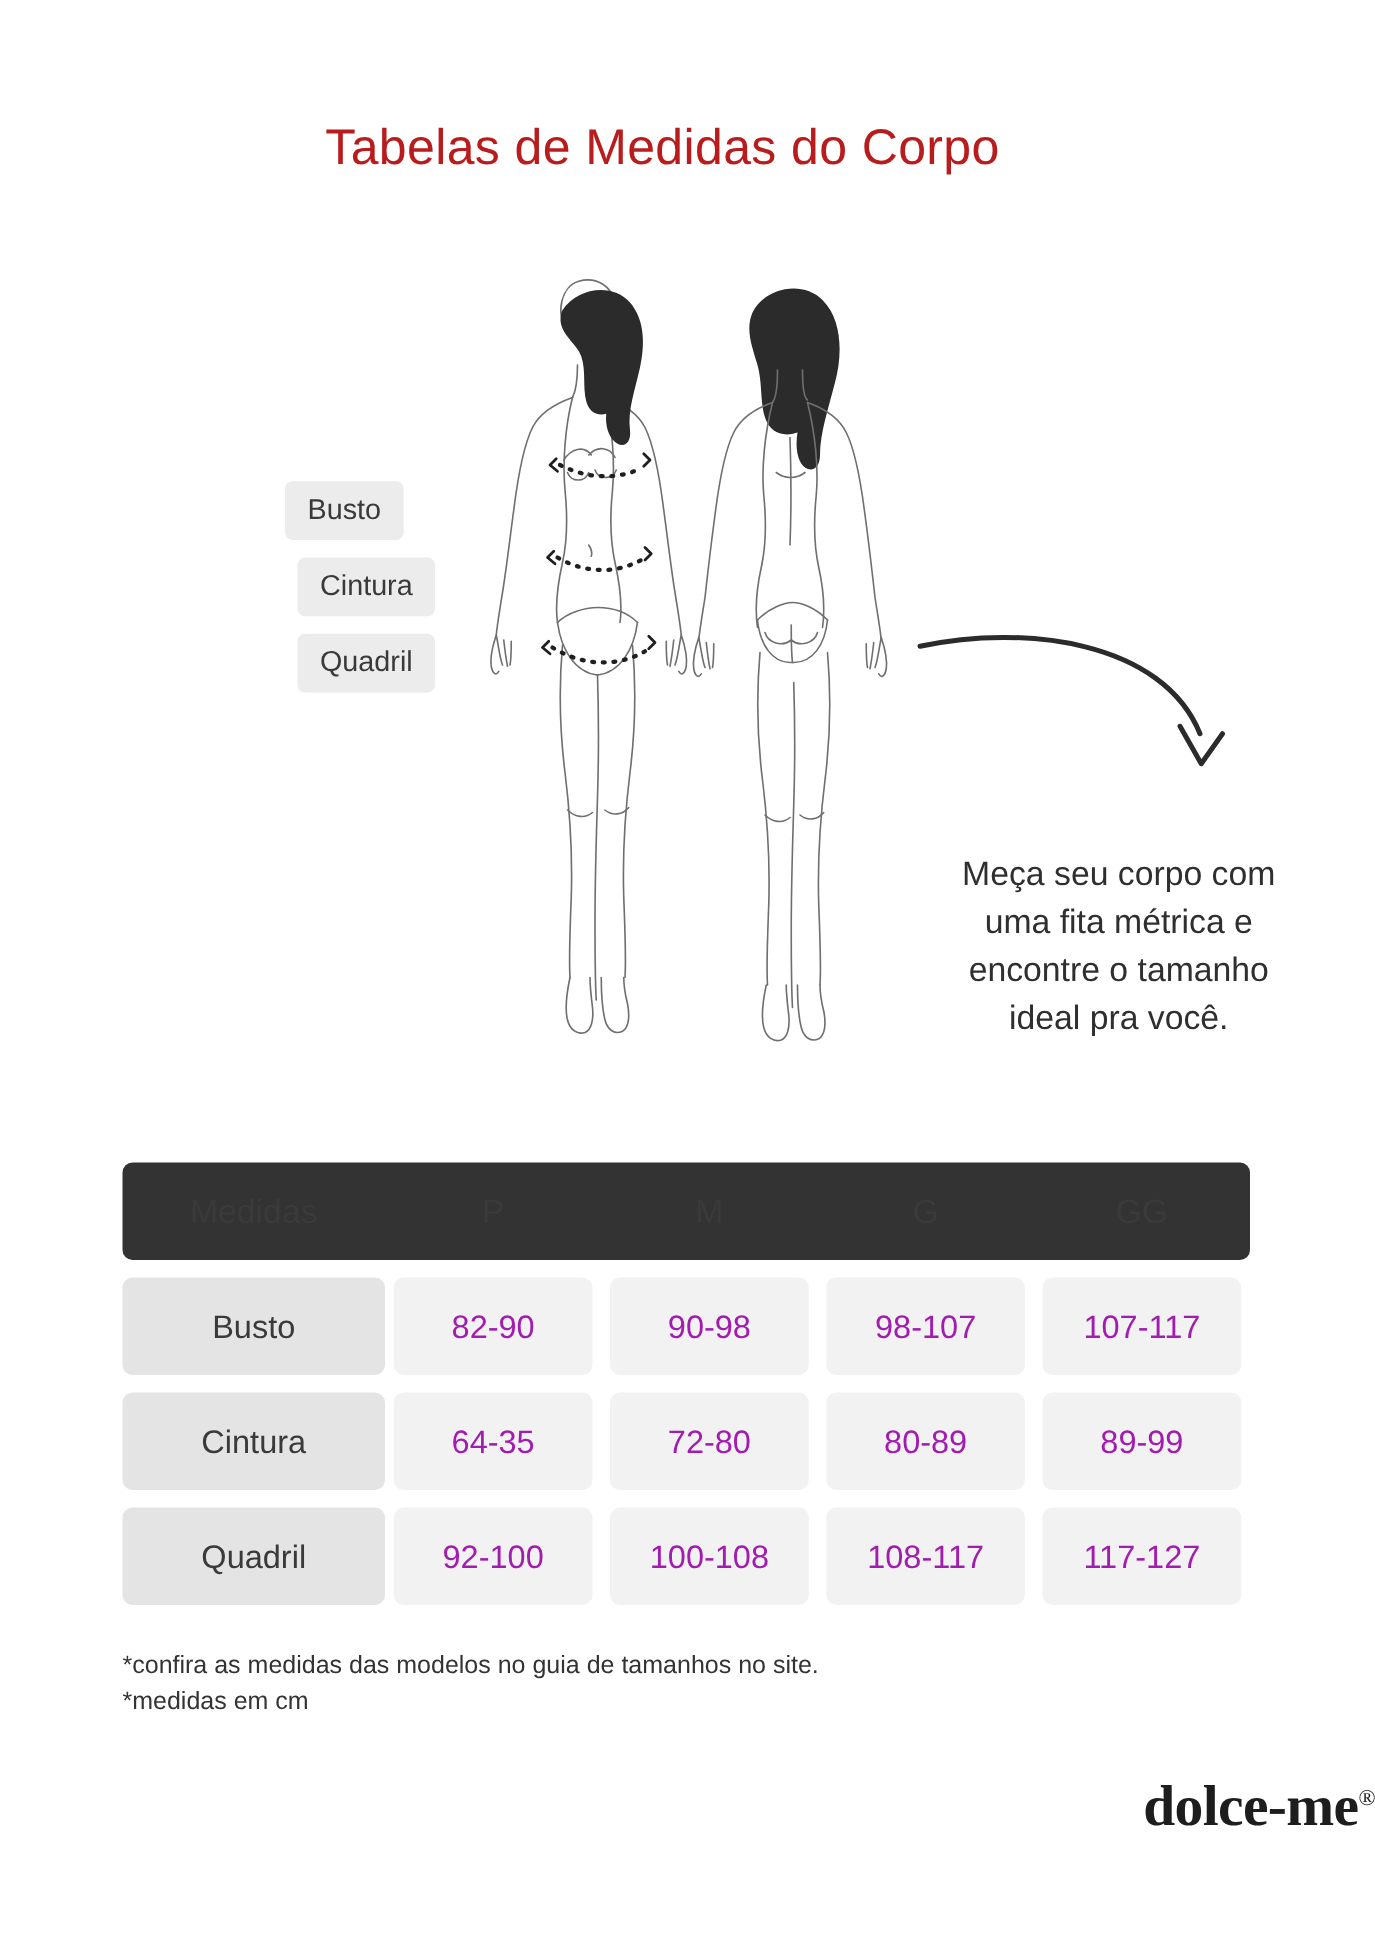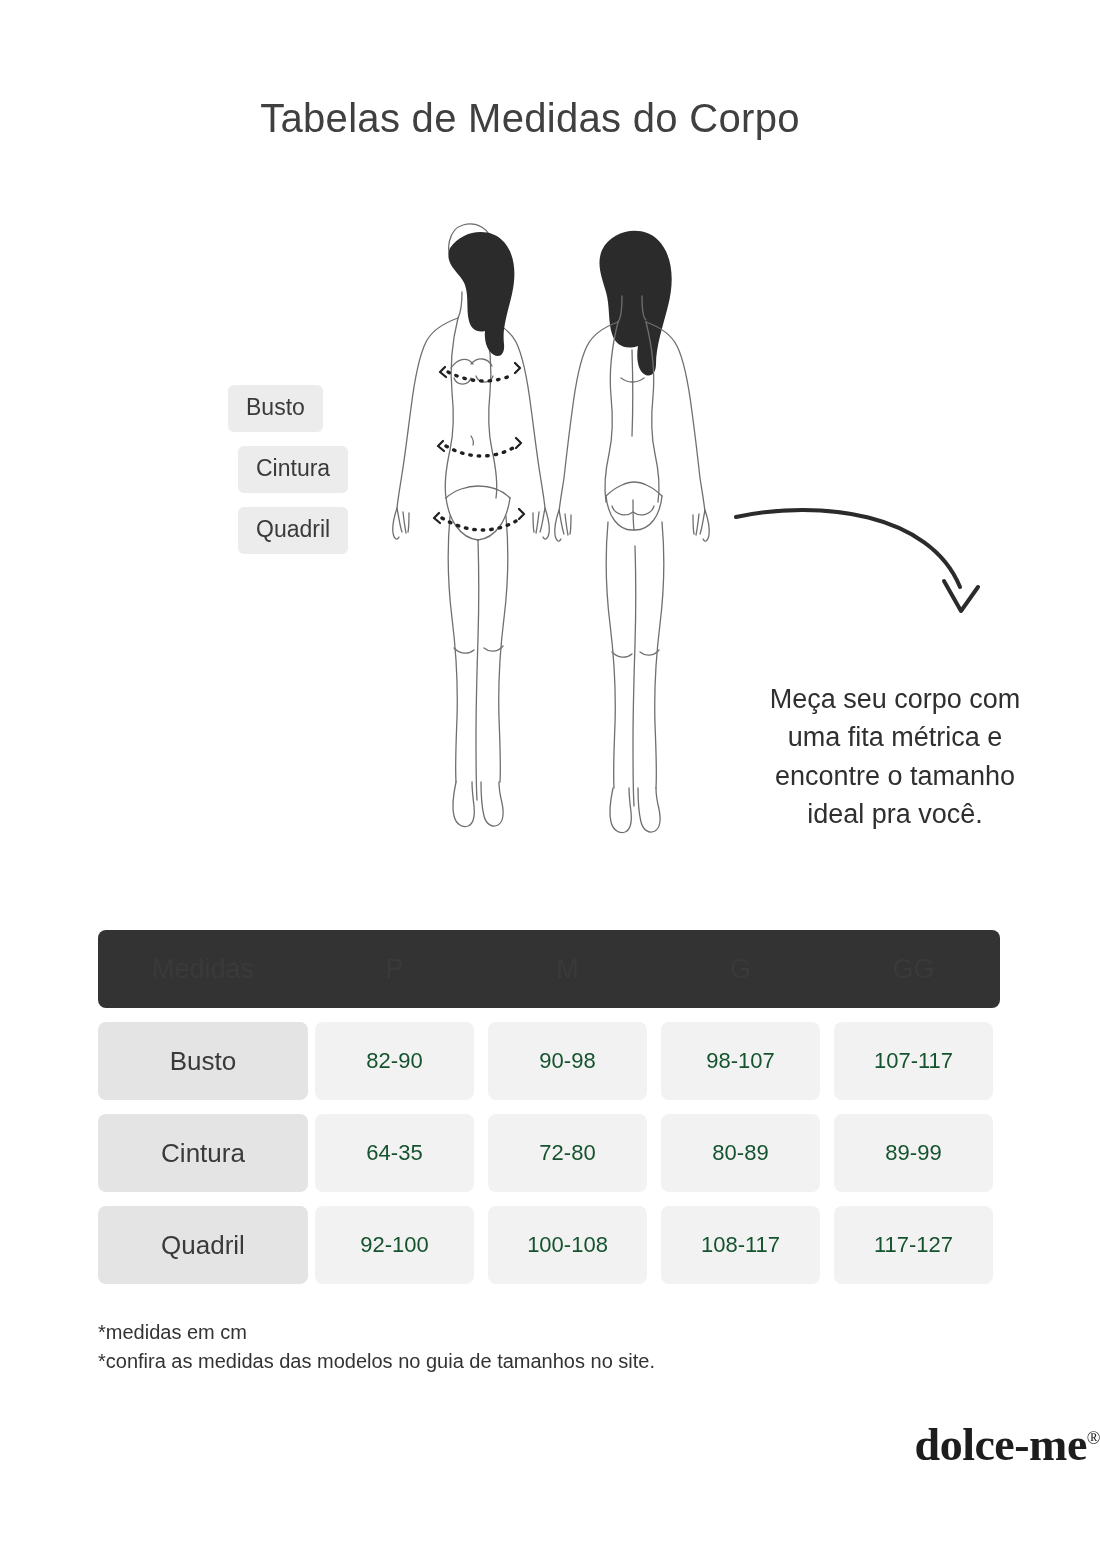--- a/index.html
+++ b/index.html
@@ -23,21 +23,21 @@
 
   
   .title {
     position: absolute;
     top: 96px;
     left: 0;
     width: 1060px;
     text-align: center;
     font-size: 40px;
     letter-spacing: 0.3px;
-    color: #404040;
+    color: #b91c1c;
     font-weight: 400;
   }
 
   
   .chips {
     position: absolute;
     left: 228px;
     top: 385px;
     width: 240px;
   }
@@ -127,22 +127,22 @@
     justify-content: center;
     font-size: 26px;
     color: #3a3a3a;
   }
   .t-row .c-val {
     background: #f2f2f2;
     border-radius: 8px;
     display: flex;
     align-items: center;
     justify-content: center;
-    font-size: 22px;
-    color: #14532d;
+    font-size: 26px;
+    color: #a21caf;
   }
 
   
   .footnotes {
     position: absolute;
     left: 98px;
     top: 1318px;
     width: 900px;
     font-size: 20px;
     line-height: 1.45;
@@ -317,21 +317,21 @@
     <div class="t-row">
       <div class="cell c-label">Quadril</div>
       <div class="cell c-val">92-100</div>
       <div class="cell c-val">100-108</div>
       <div class="cell c-val">108-117</div>
       <div class="cell c-val">117-127</div>
     </div>
   </div>
 
   <div class="footnotes">
+    <div>*confira as medidas das modelos no guia de tamanhos no site.</div>
     <div>*medidas em cm</div>
-    <div>*confira as medidas das modelos no guia de tamanhos no site.</div>
   </div>
 
   <div class="brand">
     <span>dolce-me</span><sup>®</sup>
   </div>
 
 </div>
 
 </body></html>

